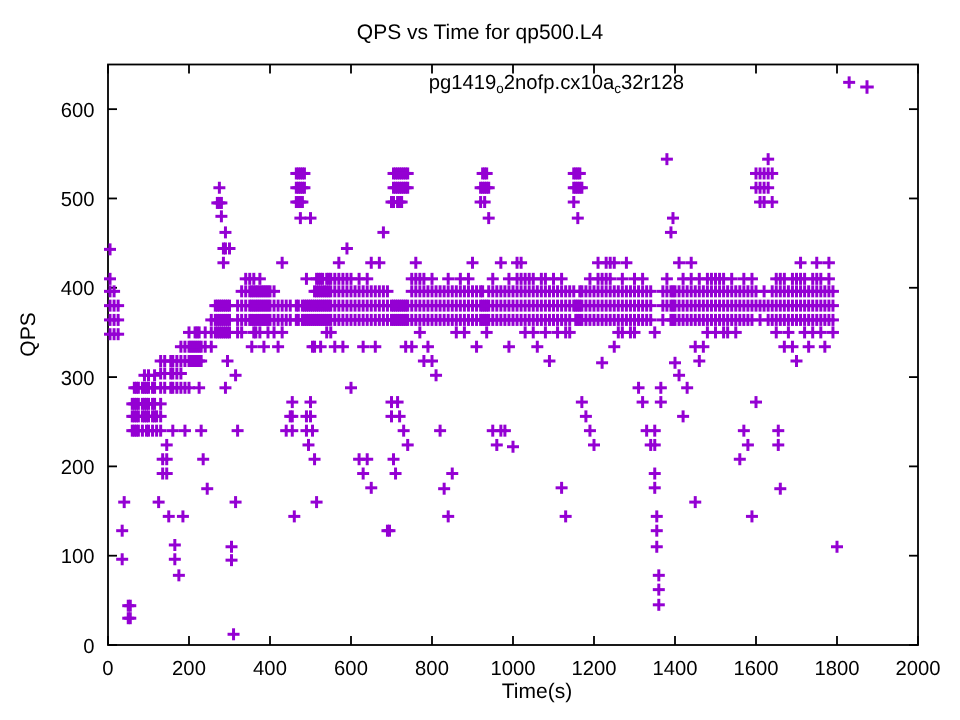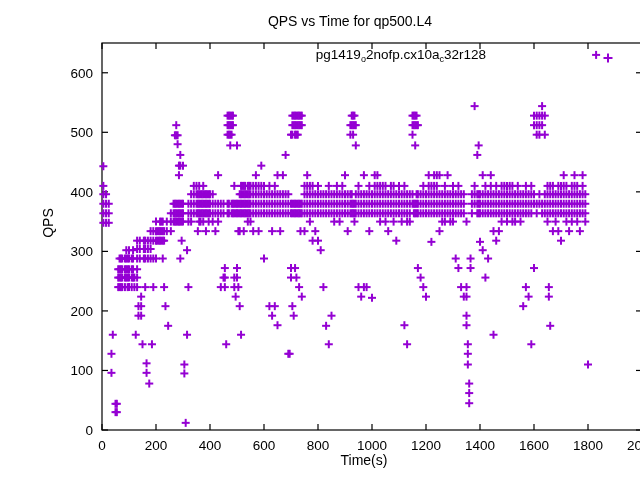--- a/index.html
+++ b/index.html
@@ -12,21 +12,20 @@
     height: 480px;
     font-family: "Liberation Sans", sans-serif;
     overflow: hidden;
     position: relative;
   }
   #chart-root {
     position: absolute;
     left: 0; top: 0;
     width: 528px;
     height: 480px;
-    margin-left: 30px;
   }
   .chart-title {
     position: absolute;
     left: 0;
     top: 13px;
     width: 640px;
     text-align: center;
     font-size: 14px;
     color: #000000;
     letter-spacing: 0px;
@@ -37,21 +36,21 @@
     top: 215px;
     width: 60px;
     text-align: center;
     font-size: 14px;
     color: #000000;
     transform: rotate(-90deg);
     transform-origin: center center;
   }
   .x-axis-title {
     position: absolute;
-    left: 64px;
+    left: 88px;
     top: 452px;
     width: 540px;
     text-align: center;
     font-size: 14px;
     color: #000000;
   }
   .legend-label {
     position: absolute;
     right: 72px;
     top: 47px;

